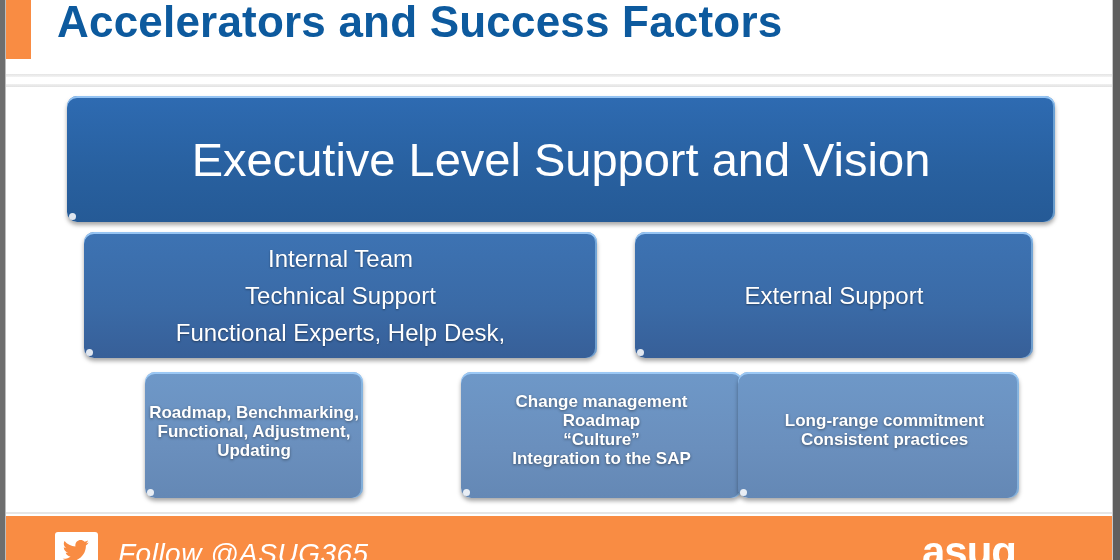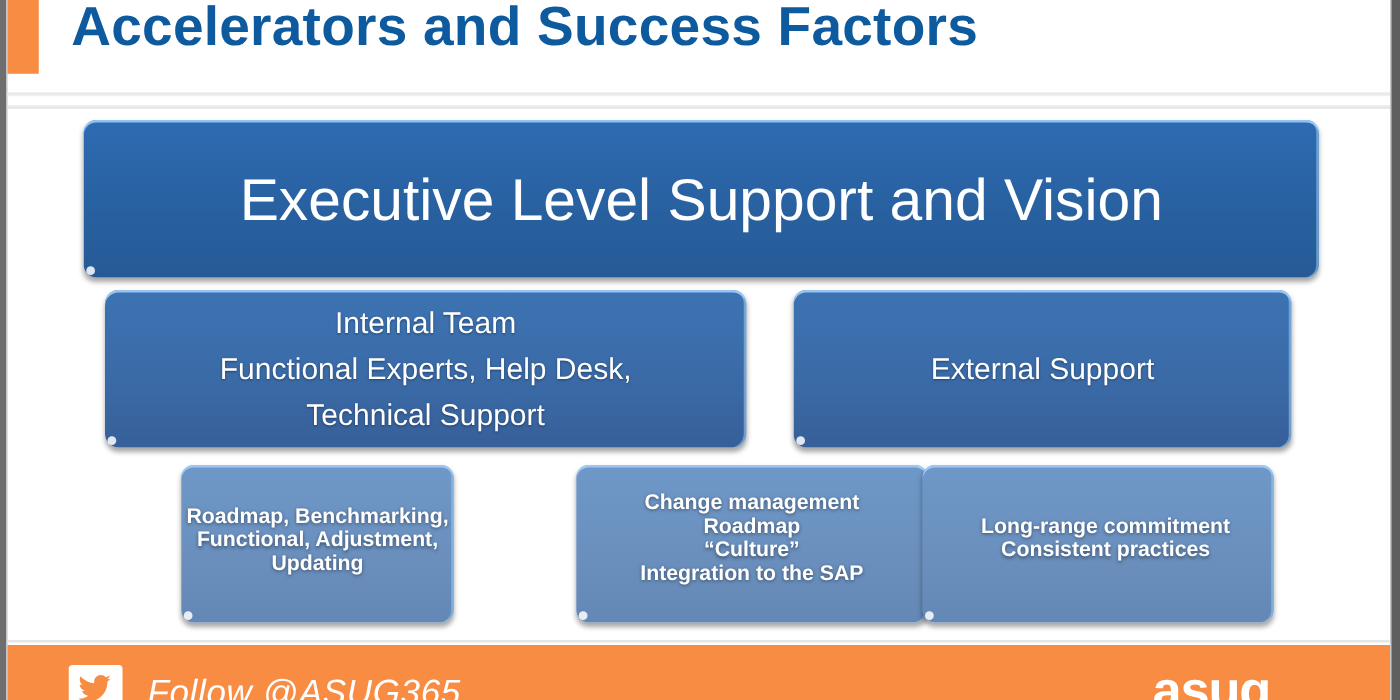--- a/index.html
+++ b/index.html
@@ -11,21 +11,21 @@
   .accent-bar { position:absolute; left:6px; top:0; width:25px; height:59px; background:#f98c43; }
   .title { position:absolute; left:57px; top:-3px; font-size:44px; font-weight:bold; color:#0d5a9e; letter-spacing:0.2px; white-space:nowrap; }
   .sep1 { position:absolute; left:6px; right:8px; top:74px; height:3px; background:linear-gradient(#e4e4e4,#f3f3f3); }
   .sep2 { position:absolute; left:6px; right:8px; top:84px; height:3px; background:linear-gradient(#f0f0f0,#e2e2e2); }
 
   .box { position:absolute; border-radius:10px; color:#ffffff; display:flex; align-items:center; justify-content:center; text-align:center; box-sizing:border-box;
          box-shadow: 0 3px 4px rgba(0,0,0,0.35), inset 0 2px 0 rgba(160,205,250,0.9), inset -2px 0 0 rgba(150,200,240,0.6); }
   .box::after { content:""; position:absolute; left:2px; bottom:2px; width:7px; height:7px; border-radius:50%; background:rgba(255,255,255,0.85); }
   .box-exec { left:67px; top:96px; width:988px; height:126px; background:linear-gradient(#2e6bb2 0%, #28609f 60%, #255a96 100%); font-size:47px; }
   .box-mid { top:232px; height:126px; background:linear-gradient(#3d73b3 0%, #3a6aa6 60%, #375f98 100%); font-size:24px; line-height:37px; text-shadow:0 1px 2px rgba(0,0,0,0.4); }
-  .box-internal { left:84px; width:513px;border-radius:11px; }
+  .box-internal { left:84px; width:513px; }
   .box-external { left:635px; width:398px; }
   .box-low { top:372px; height:126px; background:linear-gradient(#6e98c8 0%, #6a8fbd 60%, #6488b5 100%); font-size:17px; font-weight:bold; line-height:19px; text-shadow:0 1px 3px rgba(0,0,0,0.45); }
   .box-roadmap { left:145px; width:218px; padding-bottom:8px; }
   .box-change { left:437px; width:281px; padding-bottom:10px;margin-left:24px; }
   .box-longrange { left:738px; width:281px; padding-bottom:10px;padding-left:12px; }
   .line { display:block; }
 
   .footer-line { position:absolute; left:6px; right:8px; top:512px; height:2px; background:#e6e6e6; }
   .footer { position:absolute; left:6px; right:8px; top:516px; height:44px; background:#f98c43; }
   .twitter-box { position:absolute; left:55px; top:532px; width:43px; height:40px; background:#ffffff; border-radius:3px; }
@@ -46,22 +46,22 @@
 <div class="sep1"></div>
 <div class="sep2"></div>
 
 <div class="box box-exec">
   <span>Executive Level Support and Vision</span>
 </div>
 
 <div class="box box-mid box-internal">
   <div>
     <span class="line">Internal Team</span>
+    <span class="line">Technical Support</span>
     <span class="line">Functional Experts, Help Desk,</span>
-    <span class="line">Technical Support</span>
   </div>
 </div>
 
 <div class="box box-mid box-external">
   <span>External Support</span>
 </div>
 
 <div class="box box-low box-roadmap">
   <div>
     <span class="line">Roadmap, Benchmarking,</span>

